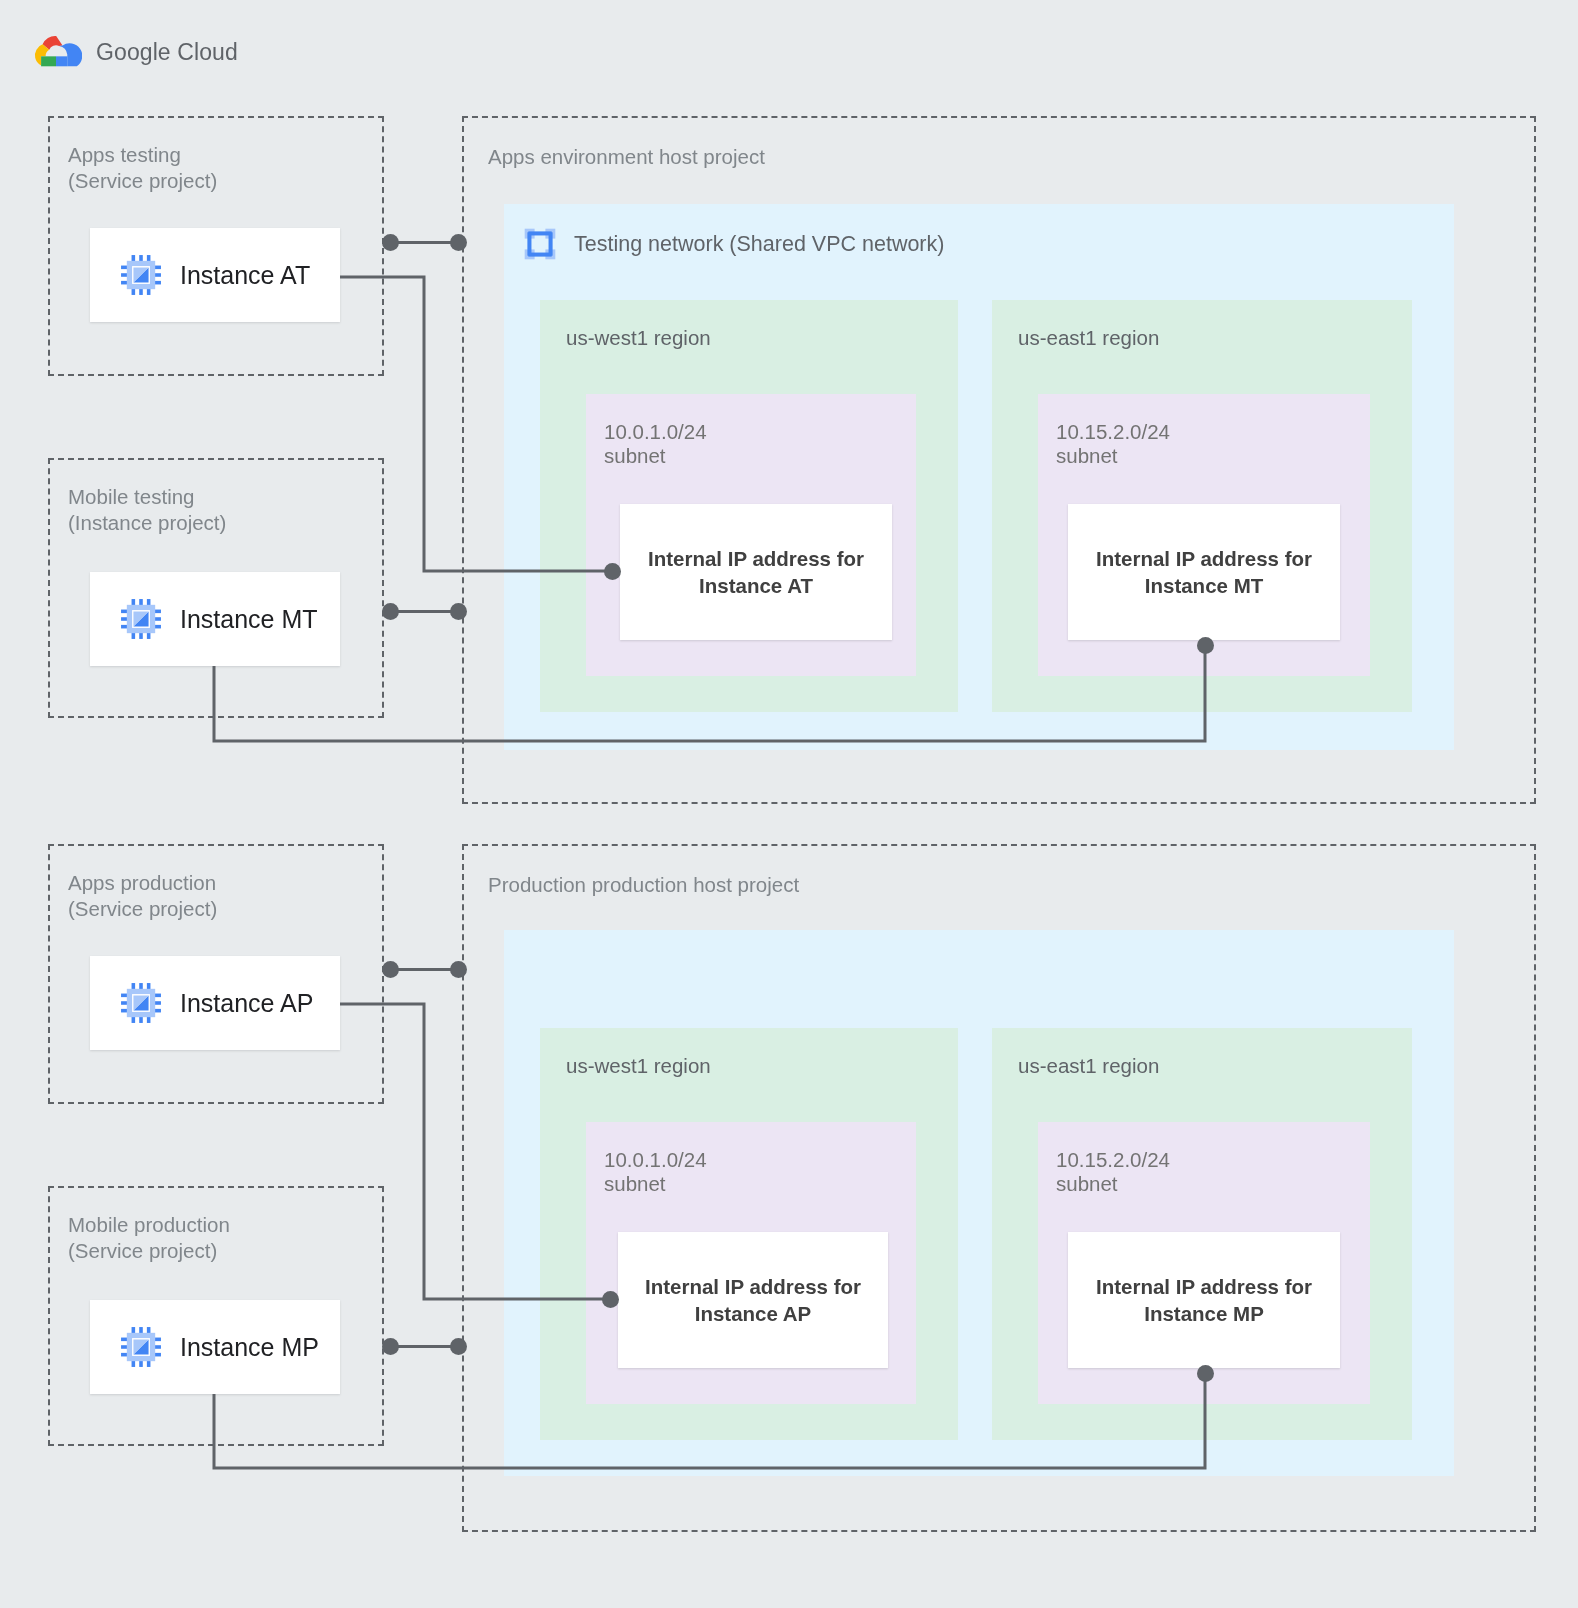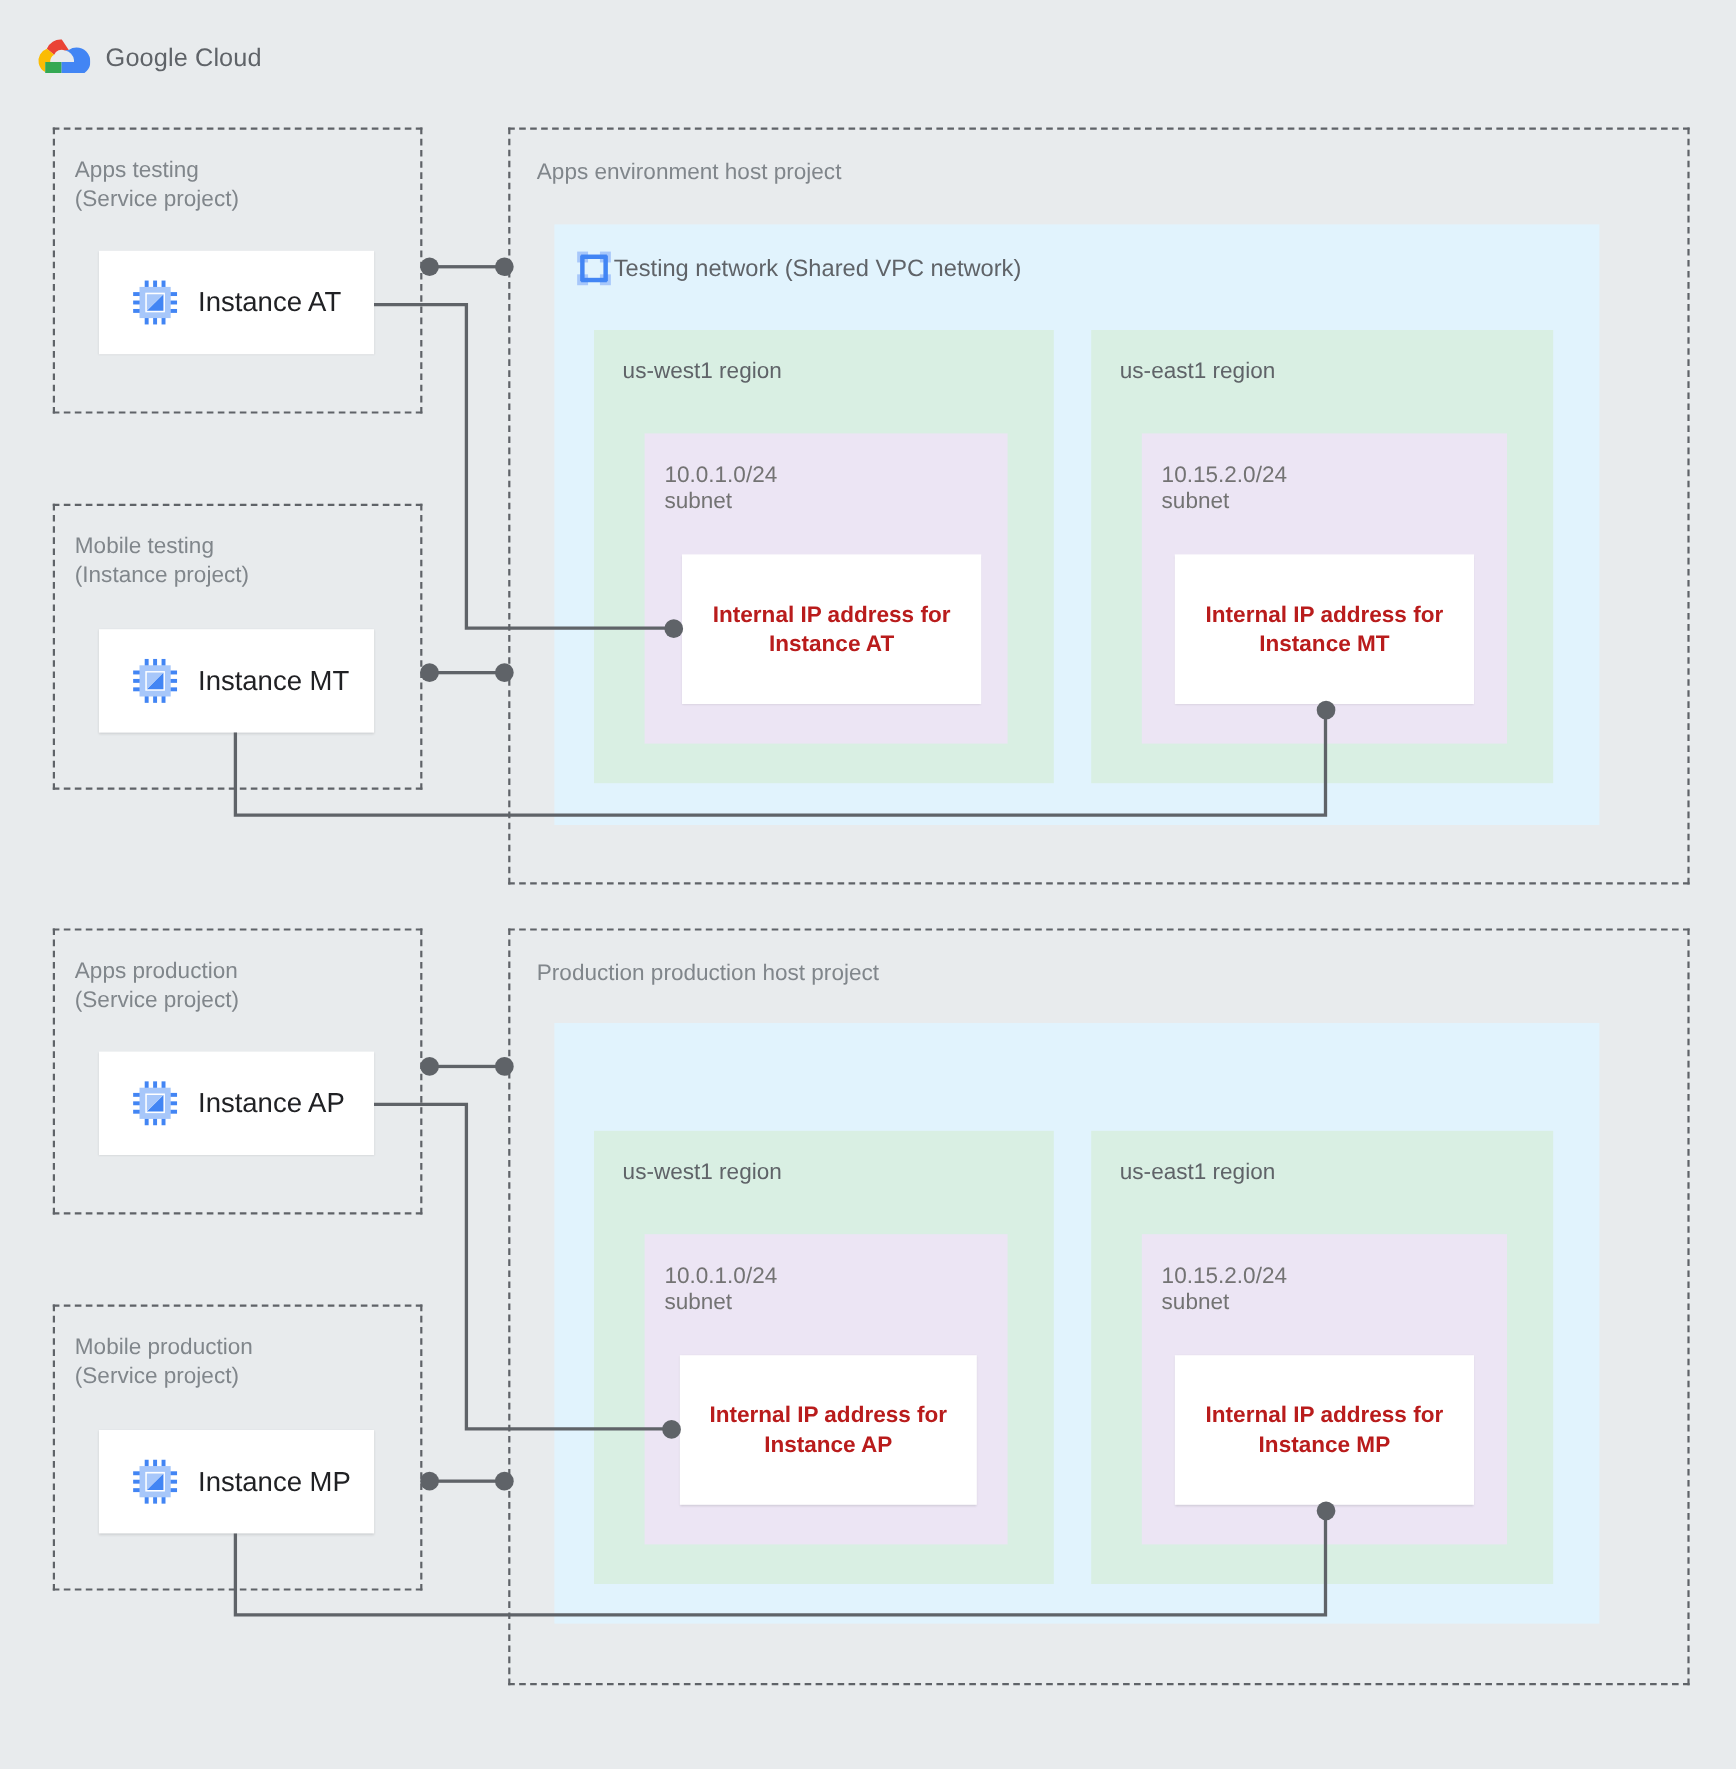--- a/index.html
+++ b/index.html
@@ -72,20 +72,21 @@
   
   .vpc-panel {
     position: absolute;
     background: #e1f3fd;
     box-sizing: border-box;
   }
   .vpc-header {
     position: absolute;
     display: flex;
     align-items: center;
+    gap: 16px;
   }
   .vpc-icon { width: 36px; height: 36px; display:block; flex:none; }
   .vpc-title {
     font-size: 21.5px;
     color: #5f6368;
     white-space: nowrap;
   }
 
   
   .region-box {
@@ -126,21 +127,21 @@
     display: flex;
     align-items: center;
     justify-content: center;
     text-align: center;
     box-sizing: border-box;
   }
   .ip-text {
     font-size: 20.5px;
     font-weight: bold;
     line-height: 27px;
-    color: #b91c1c;
+    color: #404040;
     white-space: pre-line;
   }
 
   
   .conn-line {
     position: absolute;
     background: #5f6368;
   }
   .conn-h { height: 3px; }
   .conn-dot {

